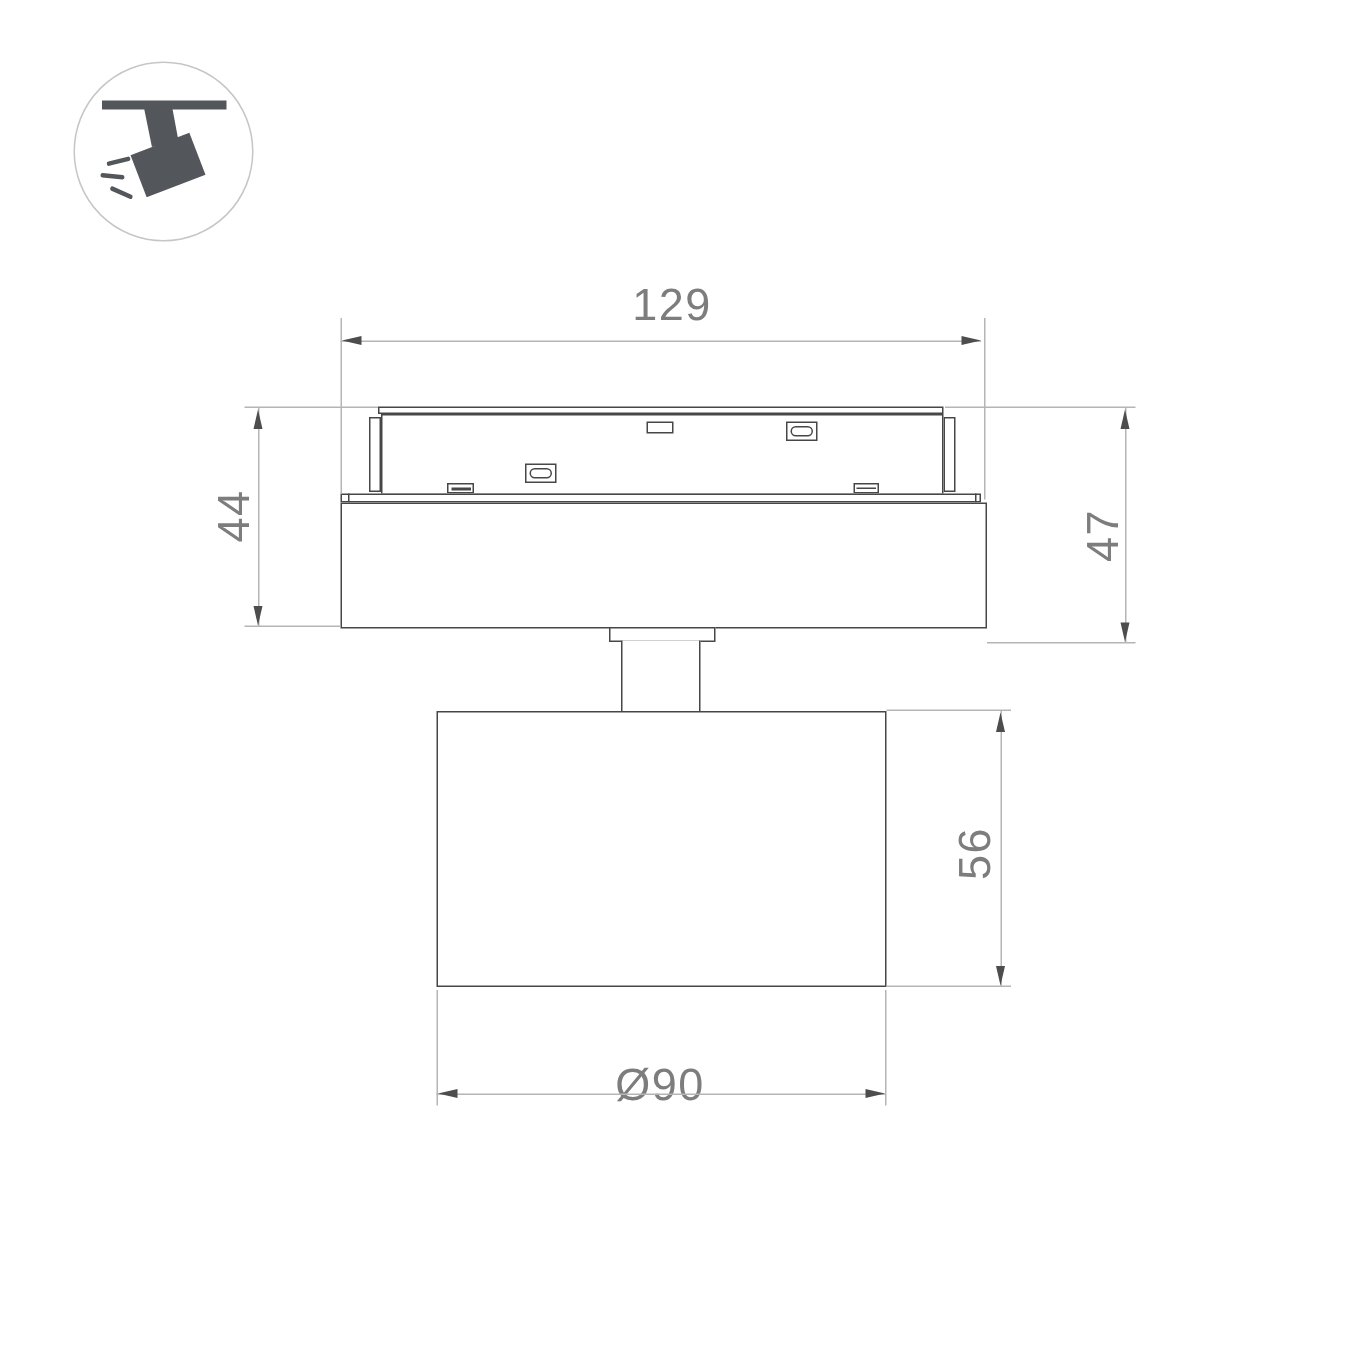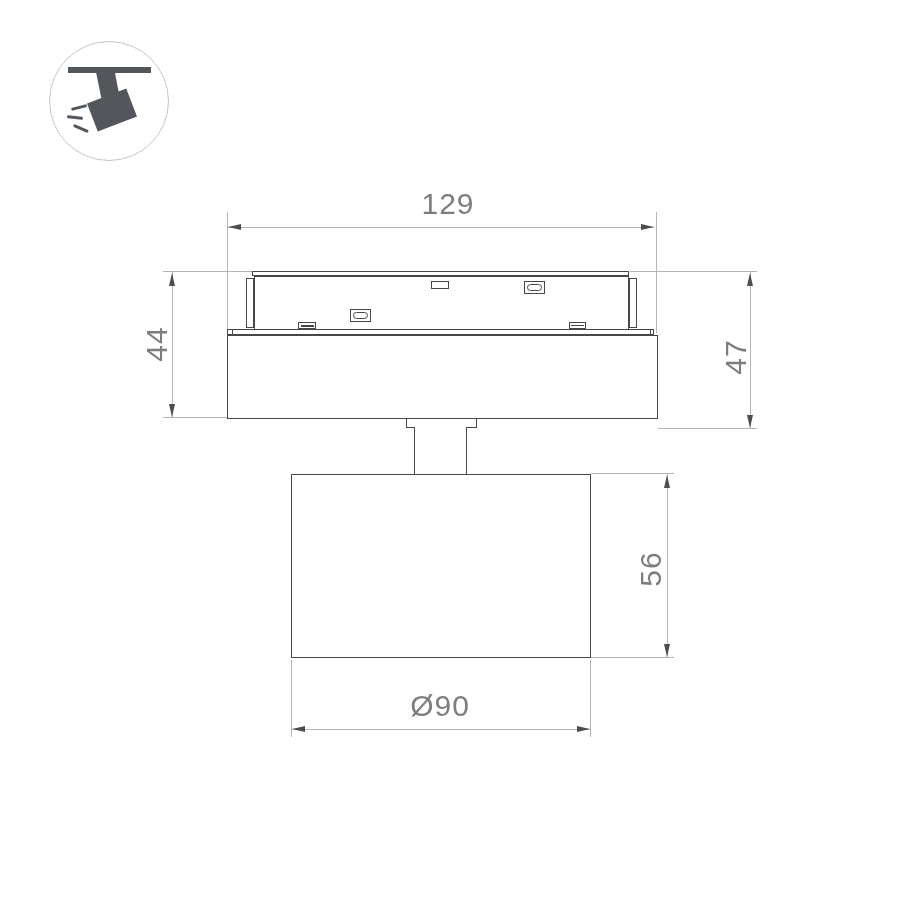--- a/index.html
+++ b/index.html
@@ -107,20 +107,20 @@
   <div class="arr arr-up" style="left:746.6px;top:273px;"></div>
   <div class="arr arr-down" style="left:746.6px;top:414.5px;"></div>
 
   <div class="dtext vtext" style="left:621px;top:554px;width:60px;">56</div>
   <div class="dline" style="left:591px;top:473.3px;width:82.5px;height:1.2px;"></div>
   <div class="dline" style="left:591px;top:657px;width:82.5px;height:1.2px;"></div>
   <div class="dline" style="left:667px;top:474px;width:1.2px;height:183.5px;"></div>
   <div class="arr arr-up" style="left:664.1px;top:475px;"></div>
   <div class="arr arr-down" style="left:664.1px;top:643.5px;"></div>
 
-  <div class="dtext" style="left:390px;top:691px;width:100px;">Ø90</div>
+  <div class="dtext" style="left:390px;top:709px;width:100px;">Ø90</div>
   <div class="dline" style="left:290.5px;top:660px;width:1.2px;height:77px;"></div>
   <div class="dline" style="left:589.6px;top:660px;width:1.2px;height:77px;"></div>
   <div class="dline" style="left:291px;top:728.5px;width:299px;height:1.2px;"></div>
   <div class="arr arr-left" style="left:292px;top:725.7px;"></div>
   <div class="arr arr-right" style="left:577px;top:725.7px;"></div>
 
 </div>
 
 </body></html>

